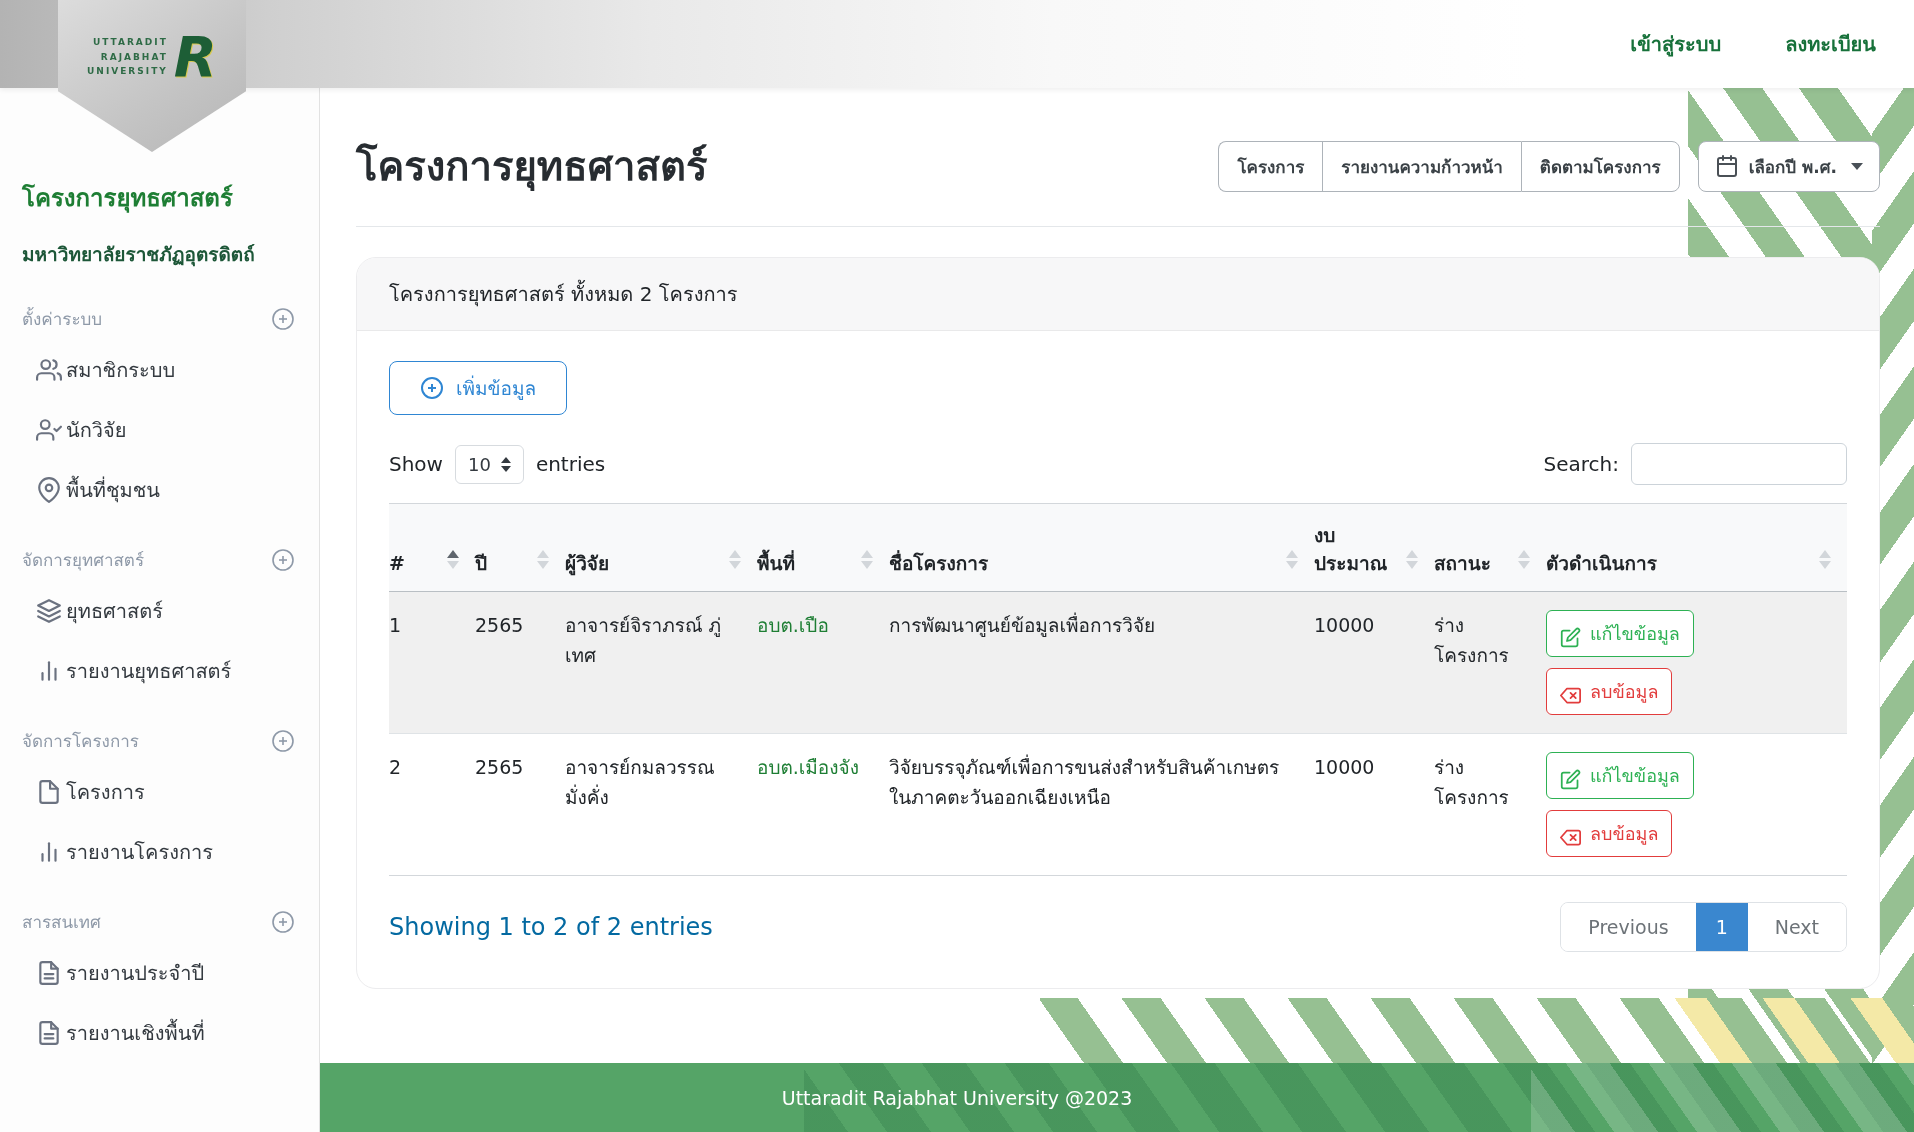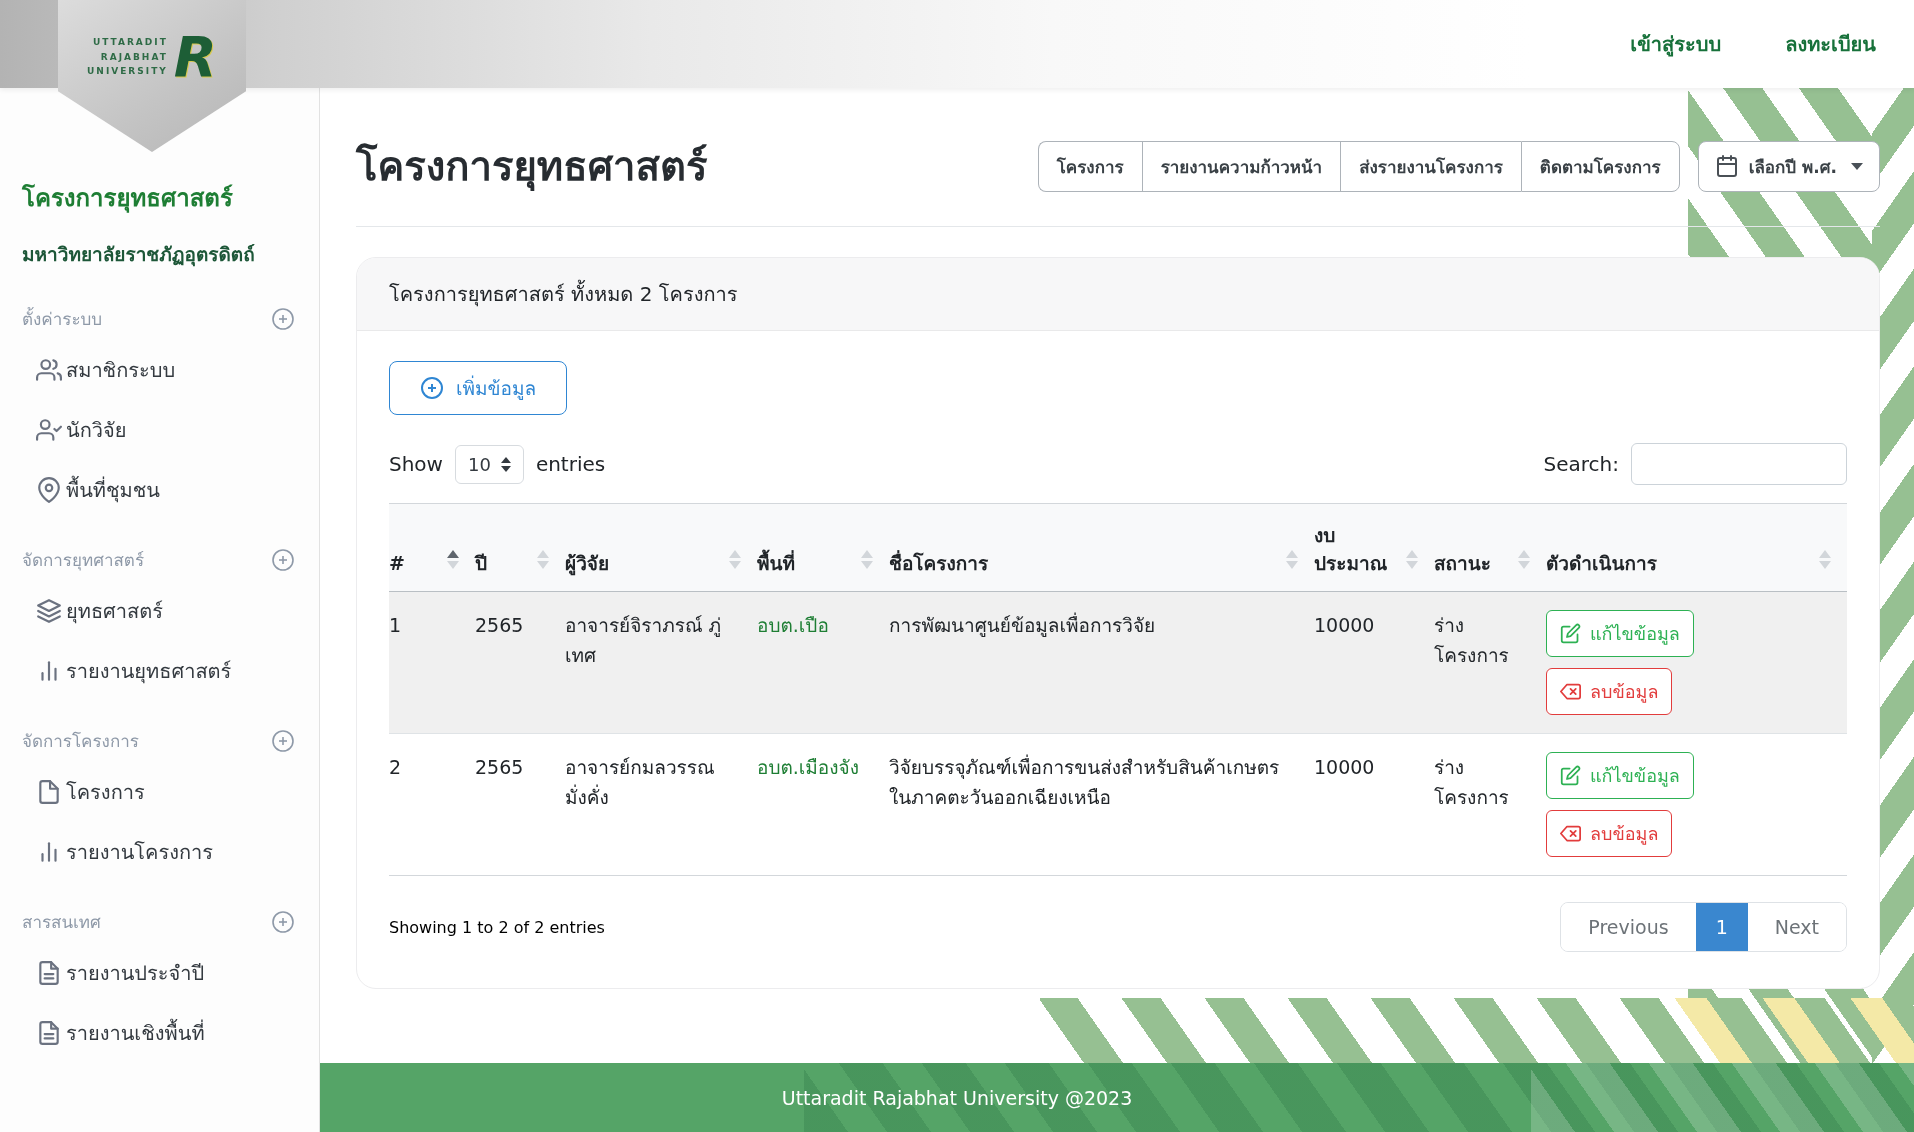--- a/index.html
+++ b/index.html
@@ -123,31 +123,31 @@
   table.dt thead th .sort .dn { border-top:8px solid #d2d6da; }
   table.dt thead th .sort .up.active { border-bottom-color:#5f666d; }
   table.dt tbody td {
     font-size:19px; color:#212529; vertical-align:top; line-height:1.6;
     padding:18px 30px 18px 0; border-bottom:1px solid #dfe3e6;
   }
   table.dt tbody tr.odd { background:#f0f0f0; }
   table.dt tbody tr:last-child td { border-bottom:1px solid #d3d7db; }
   a.area-link { color:#1e7e34; text-decoration:none; cursor:pointer; }
   .action-btn {
-    display:inline-flex; align-items:center; gap:9px; background:#fff; cursor:pointer;
+    display:inline-flex; align-items:flex-end; gap:9px; background:#fff; cursor:pointer;
     border-radius:6px; padding:8px 13px; font-size:18px; font-family:inherit; border:1px solid;
   }
   .action-btn .icn { width:21px; height:21px; }
   .edit-btn { color:#2db153; border-color:#2db153; margin-bottom:11px; }
   .del-btn { color:#e23c3c; border-color:#e23c3c; }
   .actions-stack { display:flex; flex-direction:column; align-items:flex-start; }
 
   
   .table-foot { display:flex; align-items:center; justify-content:space-between; margin:26px 0 14px 0; }
-  .info-text { font-size:16px; color:#000000; }
+  .info-text { font-size:24px; color:#0369a1; }
   .pagination { display:inline-flex; border:1px solid #dee2e6; border-radius:8px; overflow:hidden; }
   .pagination .pitem { font-size:19px; color:#6d7378; padding:13px 27px; cursor:pointer; background:#fff; }
   .pagination .pitem.active { background:#3a87cf; color:#fff; padding:13px 20px; min-width:52px; text-align:center; }
   svg { display:block; }
 </style>
 </head>
 <body>
 
 <div class="decor-right">
   <div class="d1"></div>
@@ -314,21 +314,20 @@
   </div>
 </aside>
 
 <main class="main">
   <div class="page-head">
     <h1 class="page-title">โครงการยุทธศาสตร์</h1>
     <div class="head-actions">
       <div class="btn-group">
         <button class="gbtn">โครงการ</button>
         <button class="gbtn">รายงานความก้าวหน้า</button>
-        <button class="gbtn">ส่งรายงานโครงการ</button>
         <button class="gbtn">ติดตามโครงการ</button>
       </div>
       <button class="year-btn">
         <span class="cal">
           <svg viewBox="0 0 24 24" fill="none" stroke="currentColor" stroke-width="2" stroke-linecap="round" stroke-linejoin="round">
               <rect x="3" y="4" width="18" height="18" rx="2"></rect>
               <line x1="16" y1="2" x2="16" y2="6"></line>
               <line x1="8" y1="2" x2="8" y2="6"></line>
               <line x1="3" y1="10" x2="21" y2="10"></line>
             </svg>

